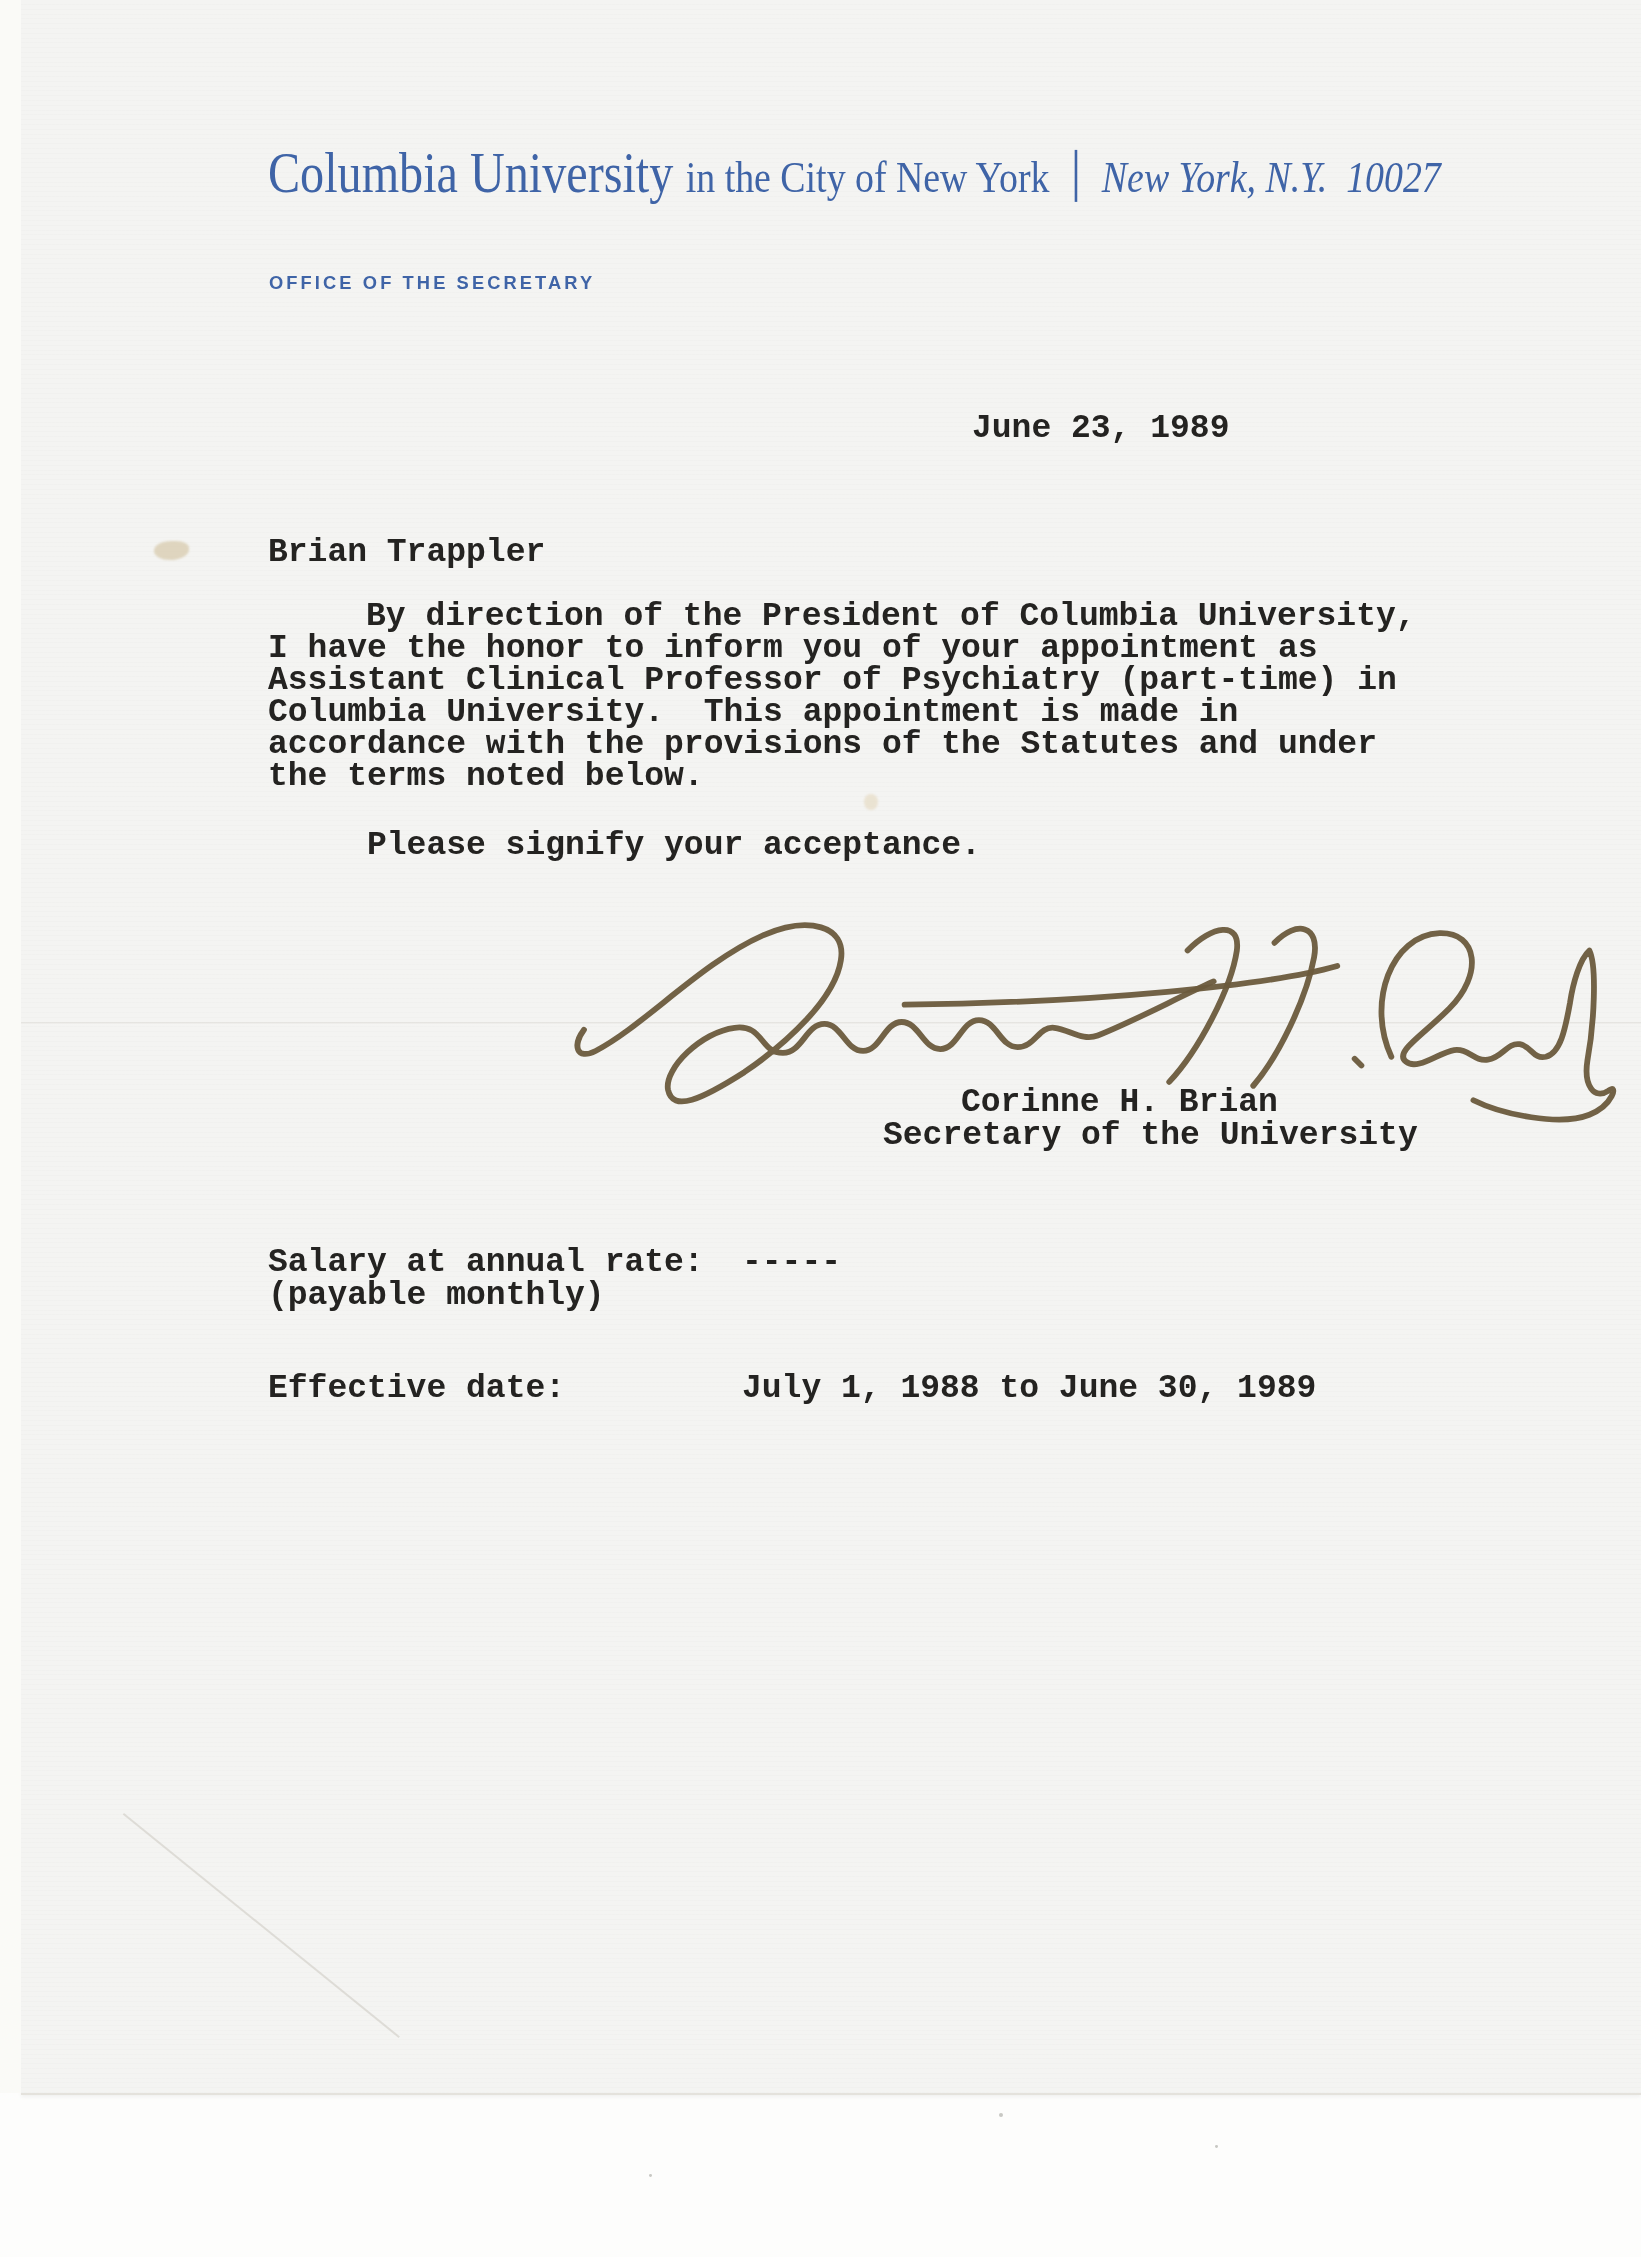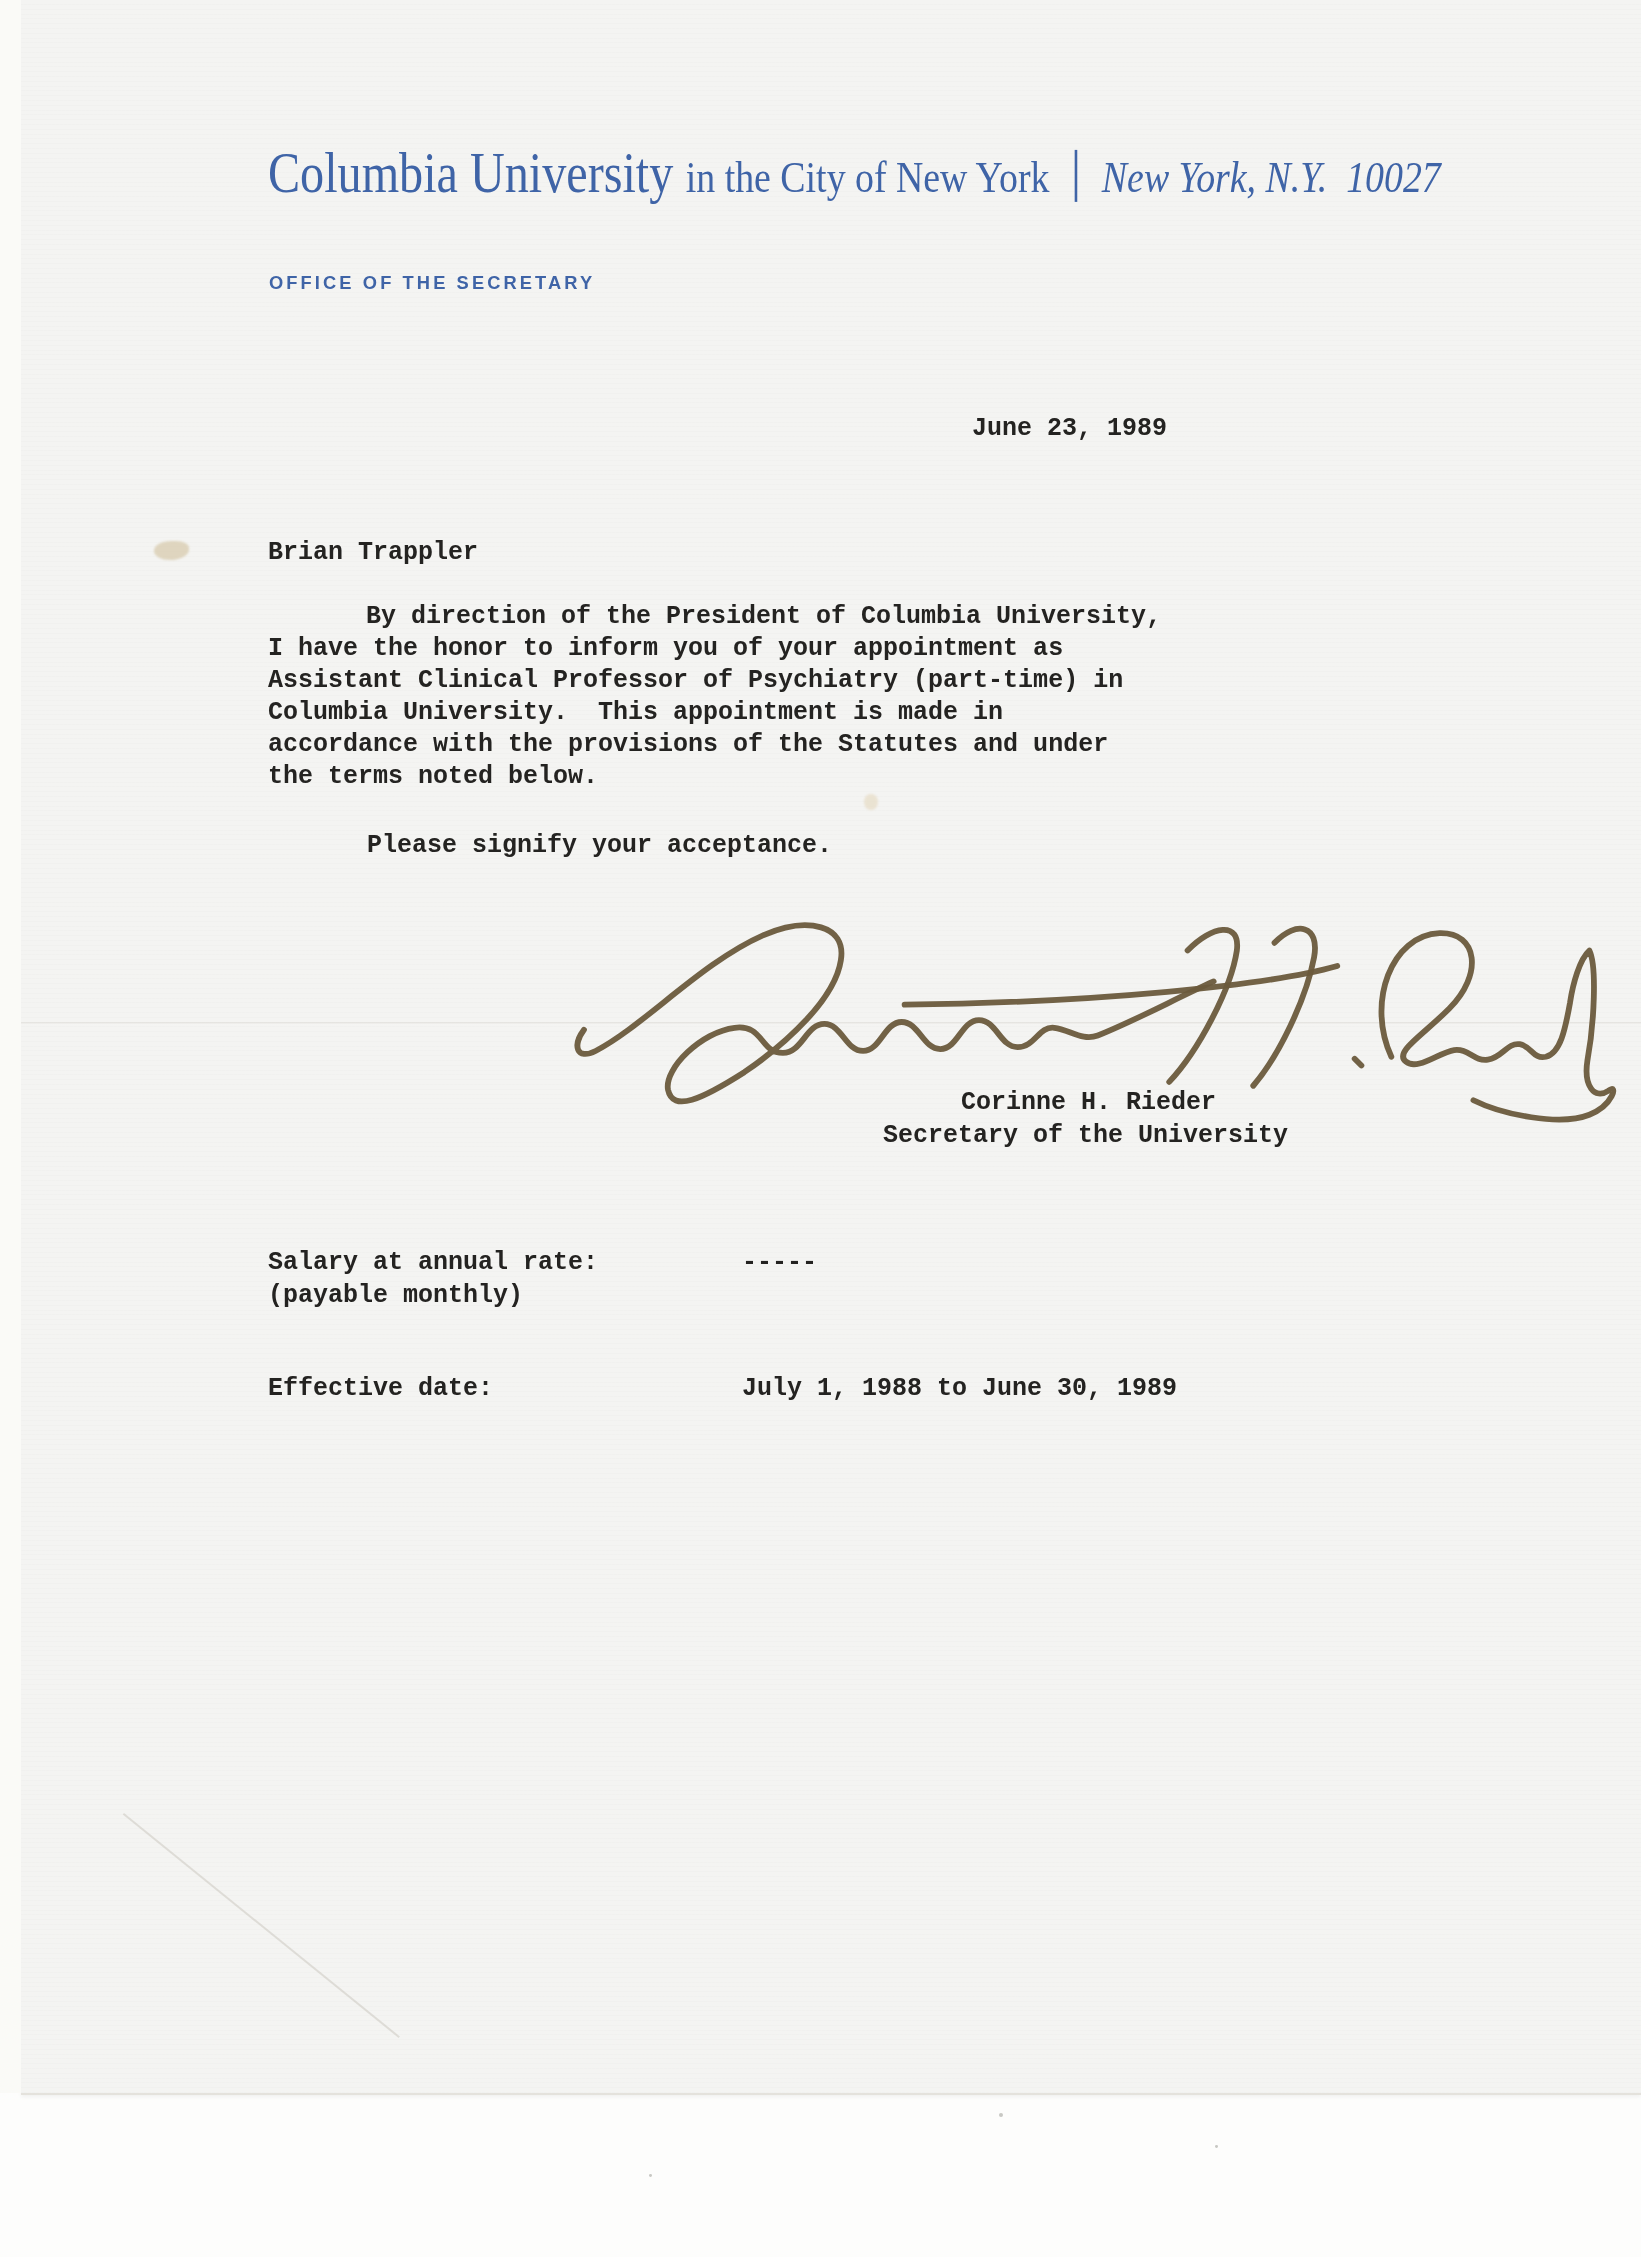--- a/index.html
+++ b/index.html
@@ -59,21 +59,21 @@
   .office{
     position:absolute; left:269px; top:238px;
     font-family:"Liberation Sans",sans-serif; font-weight:700;
     font-size:18.3px; letter-spacing:3.1px; color:#3f64a7;margin-top:34px;
   }
 
   
   .mono{
     position:absolute;
     font-family:"Liberation Mono",monospace; font-weight:700;
-    font-size:25px; line-height:32px; color:#242321;
+    font-size:33px; line-height:32px; color:#242321;
     white-space:pre; letter-spacing:0;
   }
   .date-line      {left:972px; top:413px;}
   .recipient      {left:268px;  top:537px;}
   .body-paragraph {left:268px;  top:601px; text-indent:98px;}
   .acceptance     {left:367px;  top:830px;}
   .signer-name    {left:961px;  top:1087px;}
   .signer-title   {left:883px;  top:1120px;}
   .salary-label   {left:268px;  top:1247px;}
   .salary-value   {left:742px;  top:1247px;}
@@ -140,21 +140,21 @@
     <path d="M 828 158 L 835 165"></path>
     <path d="M 866 156 C 840 100 866 30 916 28 C 956 27 961 71 926 106
              C 896 136 869 151 881 161 C 893 171 916 151 931 149
              C 946 147 951 161 966 159 C 981 157 986 141 999 143
              C 1011 145 1013 159 1026 156 C 1041 152 1046 128 1051 100
              C 1054 80 1061 55 1071 46 C 1079 62 1076 122 1069 160
              C 1065 186 1076 201 1091 191 C 1101 183 1096 206 1071 216
              C 1041 228 981 216 951 201"></path>
   </svg>
 
-  <div class="mono signer-name">Corinne H. Rieder</div>
+  <div class="mono signer-name">Corinne H. Brian</div>
   <div class="mono signer-title">Secretary of the University</div>
 
   <div class="mono salary-label">Salary at annual rate:</div>
   <div class="mono salary-value">-----</div>
   <div class="mono salary-note">(payable monthly)</div>
 
   <div class="mono effective-label">Effective date:</div>
   <div class="mono effective-value">July 1, 1988 to June 30, 1989</div>
 
 </div>

